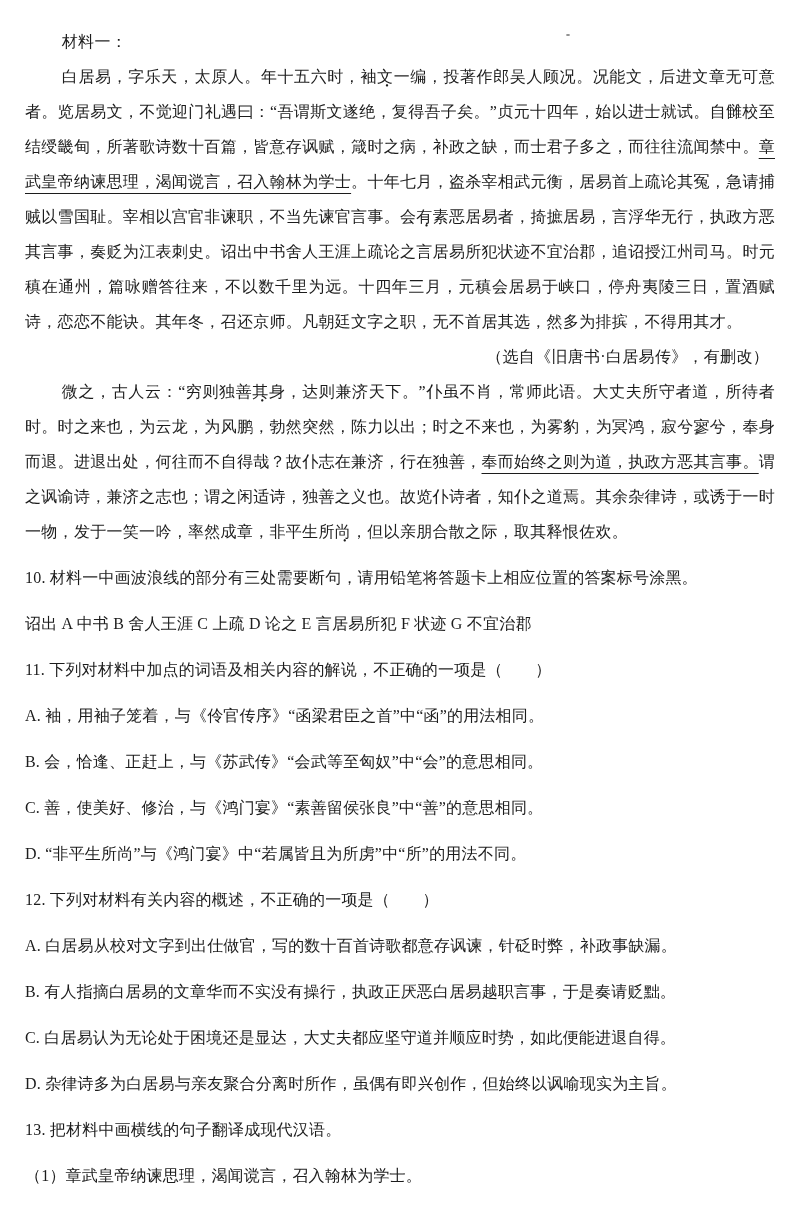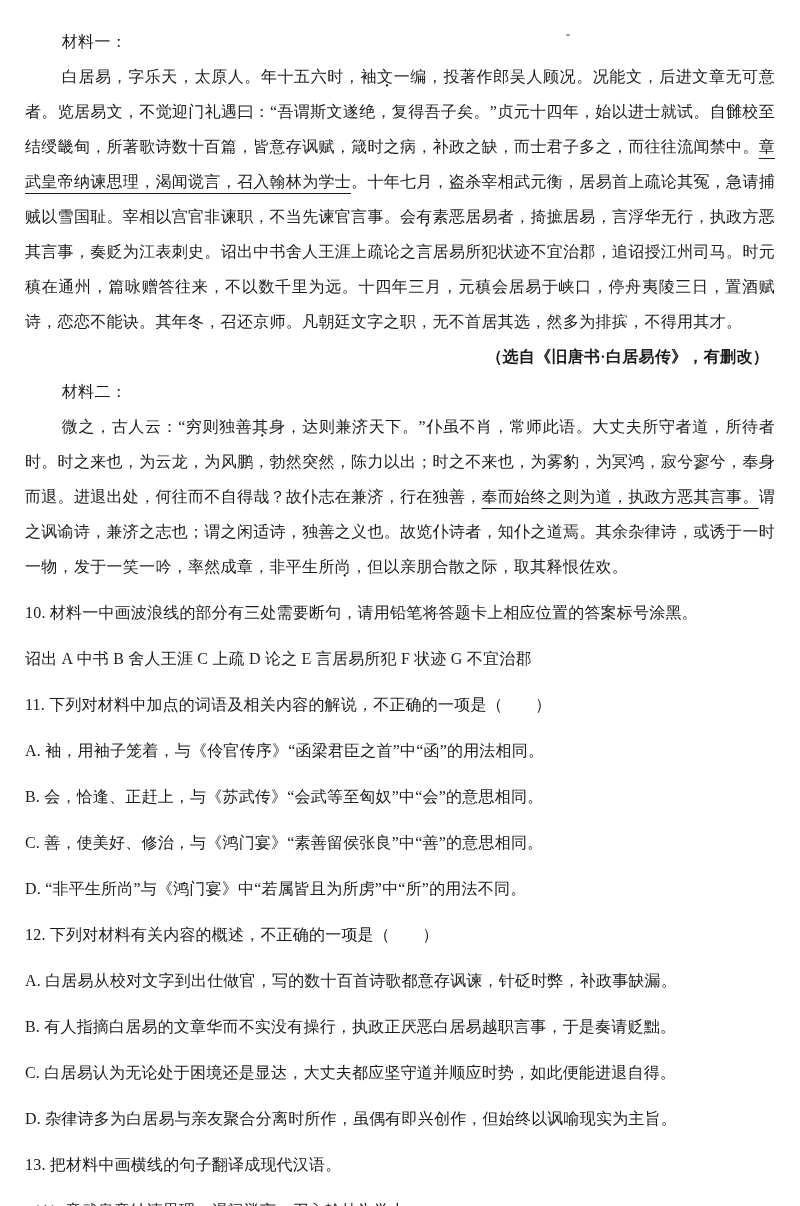--- a/index.html
+++ b/index.html
@@ -29,21 +29,20 @@
     text-indent: 2.3em;
     text-align: justify;
     letter-spacing: 0.3px;
   }
   .source {
     font-size: 16px;
     line-height: 35px;
     text-align: right;
     padding-right: 6px;
     letter-spacing: 0.3px;
-    font-weight: bold;
   }
   
   .q {
     font-size: 16px;
     line-height: 34px;
     text-align: justify;
     letter-spacing: 0.2px;
     margin-top: 12px;
   }
   
@@ -90,21 +89,20 @@
 <body>
 
 <div class="page">
   <div class="speck"></div>
 
   <main>
     <p class="m-heading">材料一：</p>
     <p class="m-text"><span>白居易，字乐天，太原人。年十五六时，</span><span class="mk-dot">袖</span><span>文一编，投著作郎吴人顾况。况能文，后进文章无可意者。览居易文，不觉迎门礼遇曰：“吾谓斯文遂绝，复得吾子矣。”贞元十四年，始以进士就试。自雠校至结绶畿甸，所著歌诗数十百篇，皆意存讽赋，箴时之病，补政之缺，而士君子多之，而往往流闻禁中。</span><span class="mk-underline">章武皇帝纳谏思理，渴闻谠言，召入翰林为学士</span><span>。十年七月，盗杀宰相武元衡，居易首上疏论其冤，急请捕贼以雪国耻。宰相以宫官非谏职，不当先谏官言事。</span><span class="mk-dot">会</span><span>有素恶居易者，掎摭居易，言浮华无行，执政方恶其言事，奏贬为江表刺史。</span><span class="mk-wavy">诏出中书舍人王涯上疏论之言居易所犯状迹不宜治郡</span><span>，追诏授江州司马。时元稹在通州，篇咏赠答往来，不以数千里为远。十四年三月，元稹会居易于峡口，停舟夷陵三日，置酒赋诗，恋恋不能诀。其年冬，召还京师。凡朝廷文字之职，无不首居其选，然多为排摈，不得用其才。</span></p>
     <p class="source">（选自《旧唐书·白居易传》，有删改）</p>
 
-    <p class="m-heading">材料二：</p>
     <p class="m-text"><span>微之，古人云：“穷则独</span><span class="mk-dot">善</span><span>其身，达则兼济天下。”仆虽不肖，常师此语。大丈夫所守者道，所待者时。时之来也，为云龙，为风鹏，勃然突然，陈力以出；时之不来也，为雾豹，为冥鸿，寂兮寥兮，奉身而退。进退出处，何往而不自得哉？故仆志在兼济，行在独善，</span><span class="mk-underline">奉而始终之则为道，执政方恶其言事。</span><span>谓之讽谕诗，兼济之志也；谓之闲适诗，独善之义也。故览仆诗者，知仆之道焉。其余杂律诗，或诱于一时一物，发于一笑一吟，率然成章，非平生</span><span class="mk-dot">所</span><span>尚，但以亲朋合散之际，取其释恨佐欢。</span></p>
 
     <section>
       <p class="q">10. 材料一中画波浪线的部分有三处需要断句，请用铅笔将答题卡上相应位置的答案标号涂黑。</p>
       <p class="q">诏出 A 中书 B 舍人王涯 C 上疏 D 论之 E 言居易所犯 F 状迹 G 不宜治郡</p>
 
       <p class="q">11. 下列对材料中加点的词语及相关内容的解说，不正确的一项是（　　）</p>
       <p class="q">A. 袖，用袖子笼着，与《伶官传序》“函梁君臣之首”中“函”的用法相同。</p>
       <p class="q">B. 会，恰逢、正赶上，与《苏武传》“会武等至匈奴”中“会”的意思相同。</p>
       <p class="q">C. 善，使美好、修治，与《鸿门宴》“素善留侯张良”中“善”的意思相同。</p>

